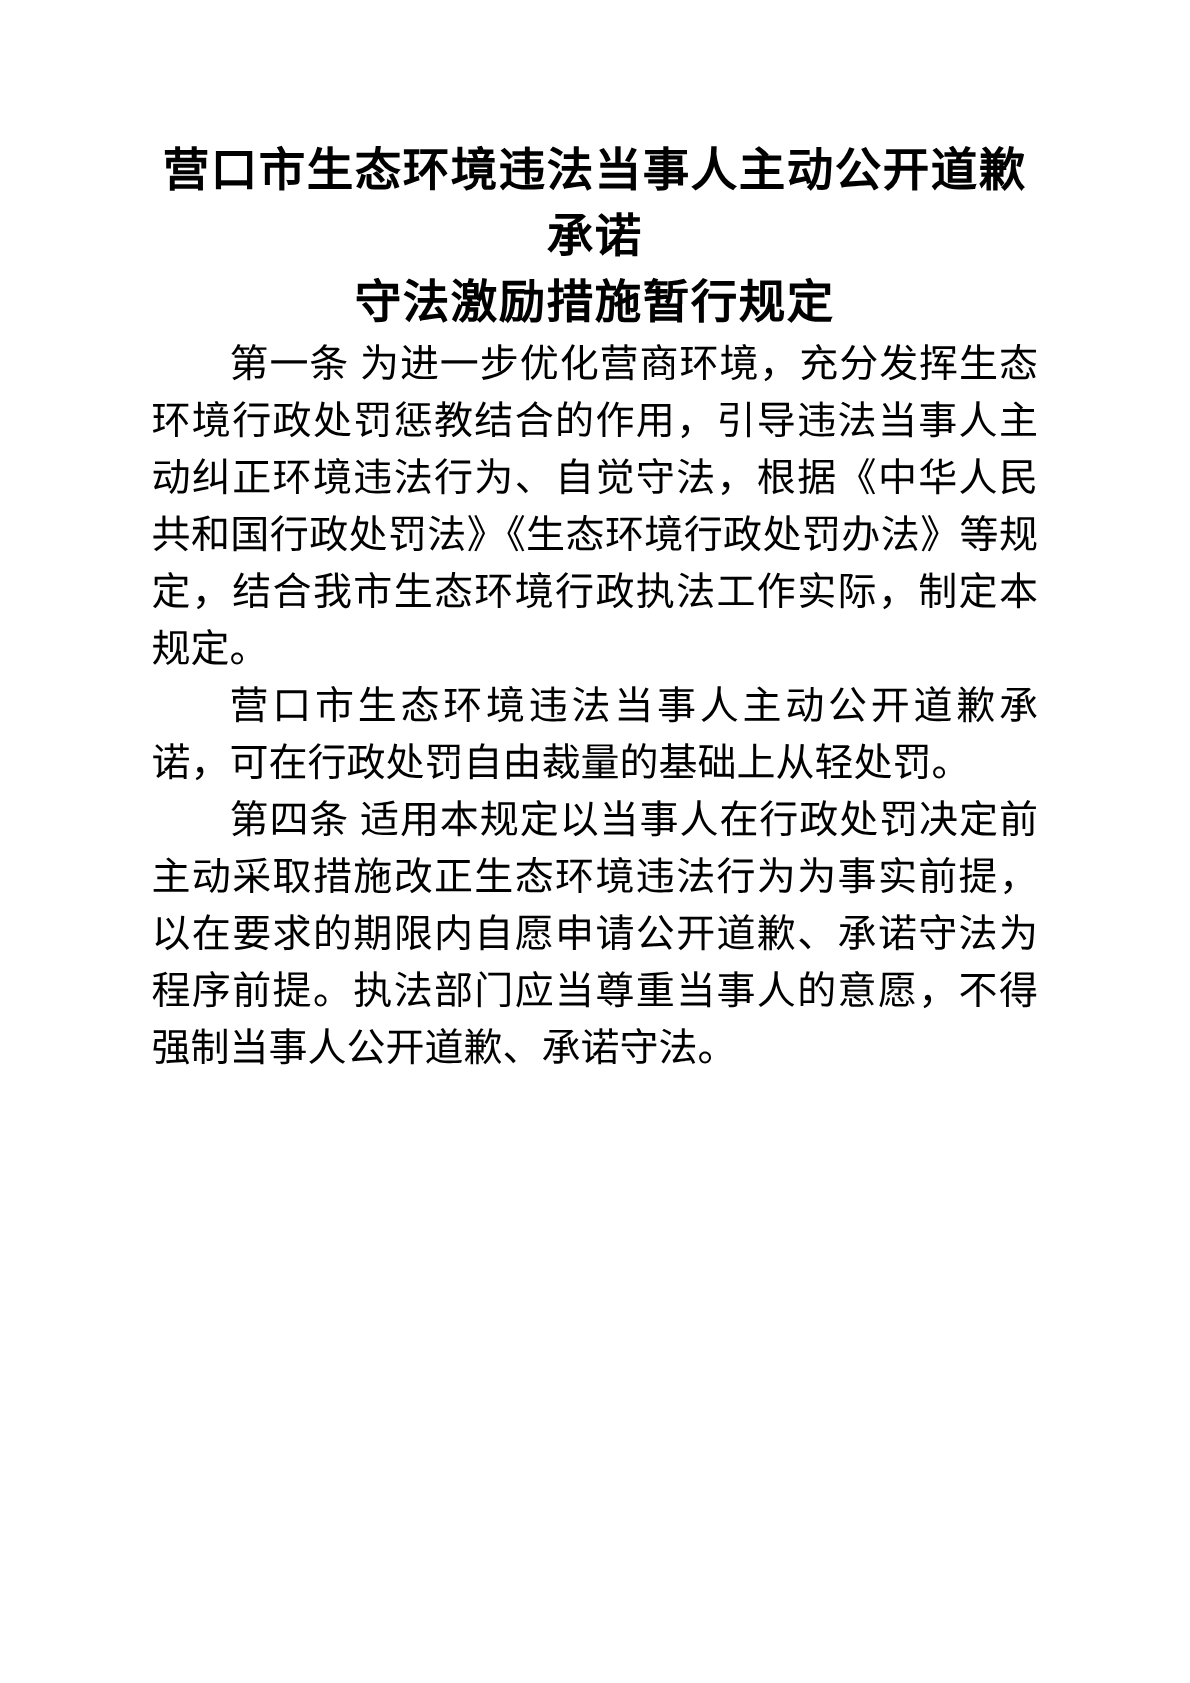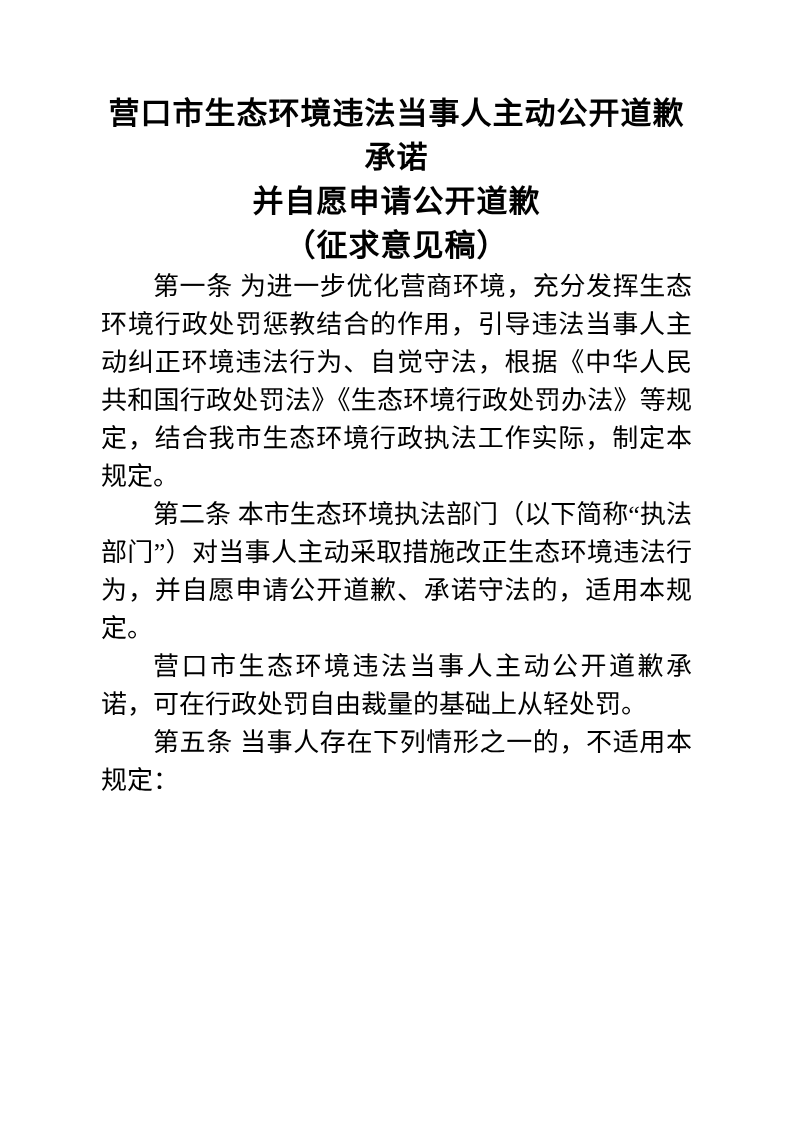--- a/index.html
+++ b/index.html
@@ -42,22 +42,20 @@
     text-indent: 2em;
     word-break: break-all;
   }
 </style>
 </head>
 <body>
 
 <div class="page">
   <h1 class="doc-title">
     <span class="title-line">营口市生态环境违法当事人主动公开道歉承诺</span>
-    <span class="title-line">并自愿申请公开道歉</span>
-    <span class="title-line">（征求意见稿）</span>
+    <span class="title-line">守法激励措施暂行规定</span>
   </h1>
   <div class="doc-body">
     <p>第一条 为进一步优化营商环境，充分发挥生态环境行政处罚惩教结合的作用，引导违法当事人主动纠正环境违法行为、自觉守法，根据《中华人民共和国行政处罚法》《生态环境行政处罚办法》等规定，结合我市生态环境行政执法工作实际，制定本规定。</p>
-    <p>第二条 本市生态环境执法部门（以下简称“执法部门”）对当事人主动采取措施改正生态环境违法行为，并自愿申请公开道歉、承诺守法的，适用本规定。</p>
     <p>营口市生态环境违法当事人主动公开道歉承诺，可在行政处罚自由裁量的基础上从轻处罚。</p>
-    <p>第五条 当事人存在下列情形之一的，不适用本规定：</p>
+    <p>第四条 适用本规定以当事人在行政处罚决定前主动采取措施改正生态环境违法行为为事实前提，以在要求的期限内自愿申请公开道歉、承诺守法为程序前提。执法部门应当尊重当事人的意愿，不得强制当事人公开道歉、承诺守法。</p>
   </div>
 </div>
 
 </body></html>

